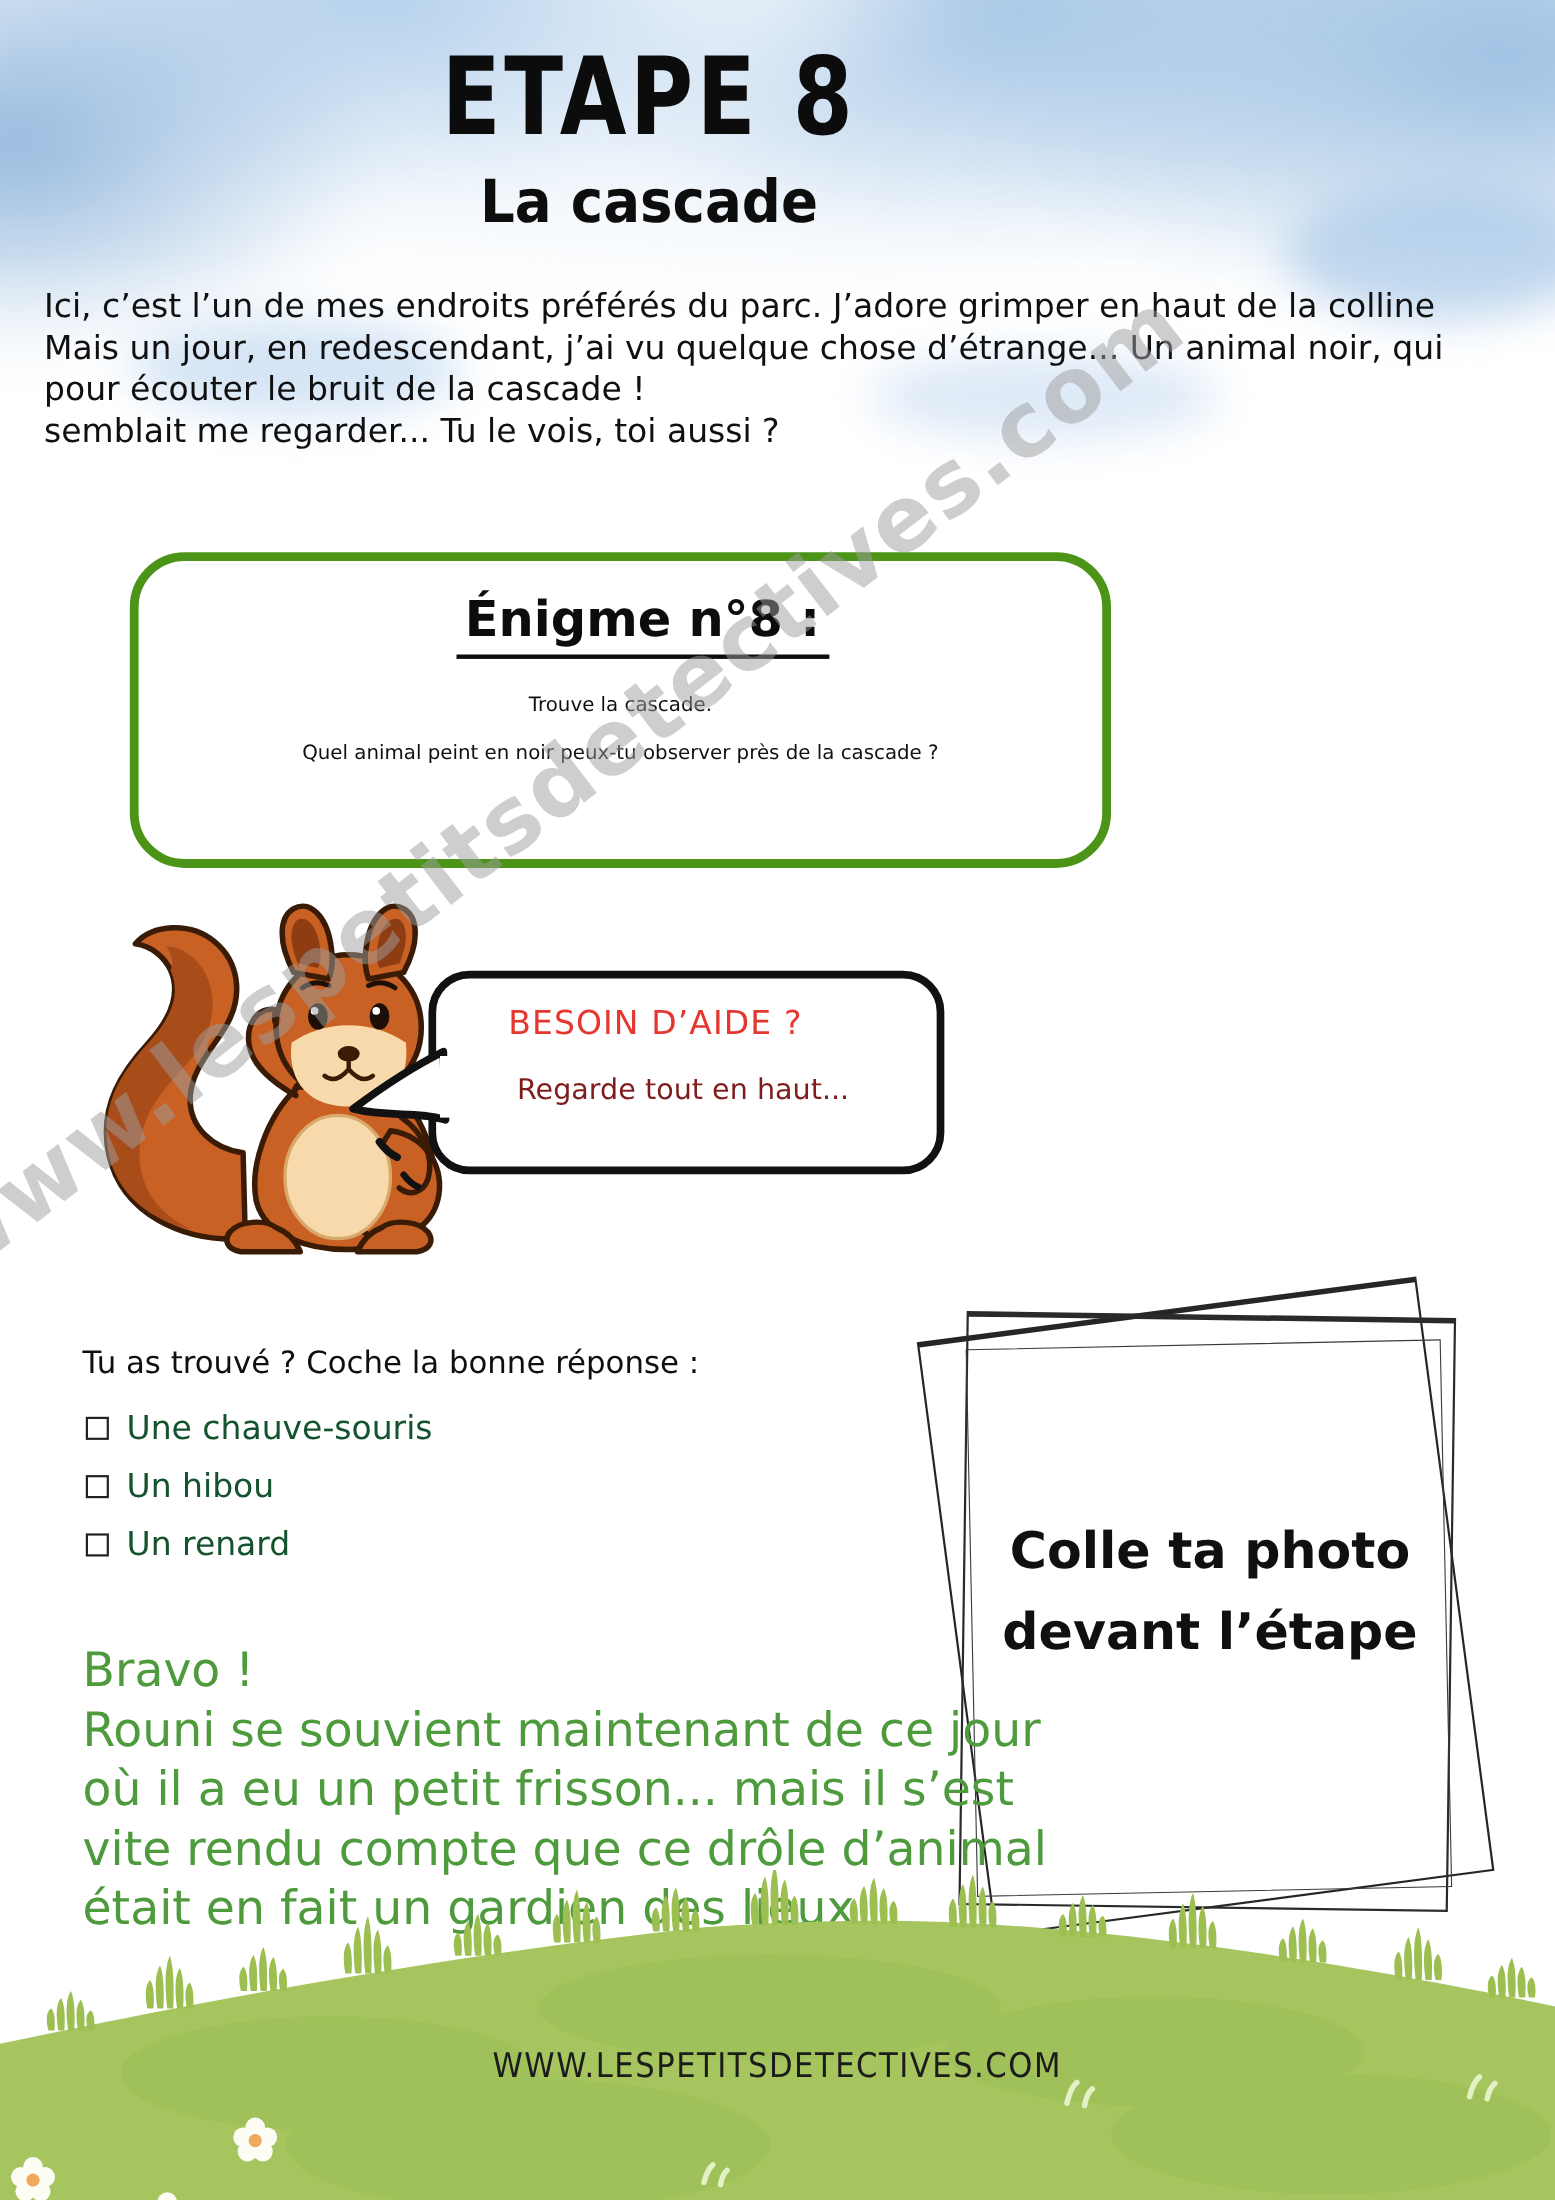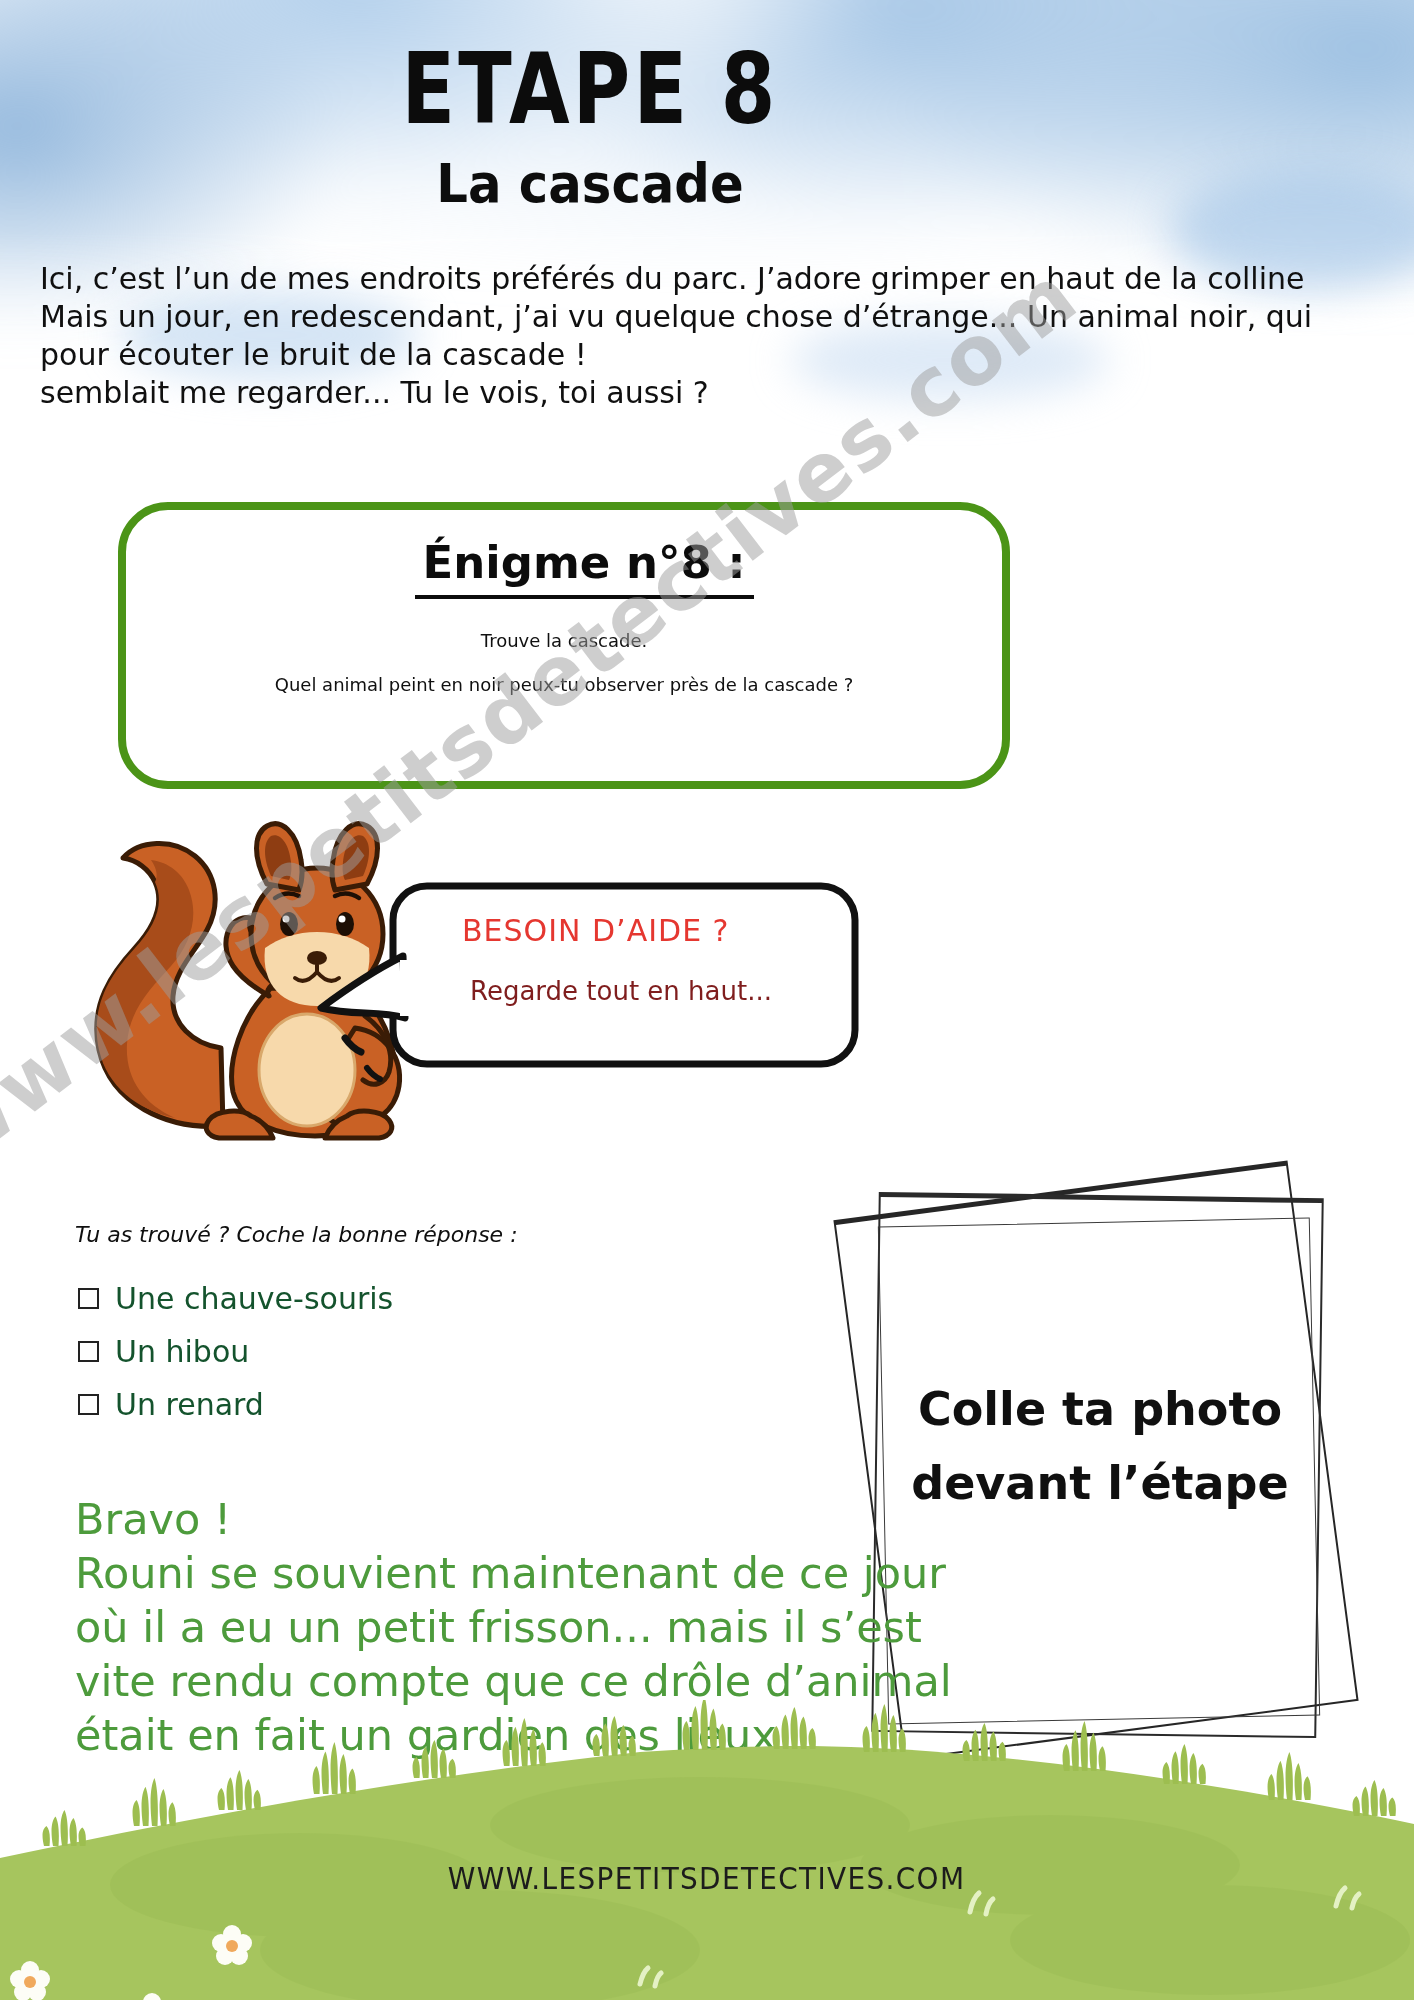--- a/index.html
+++ b/index.html
@@ -45,21 +45,21 @@
   }
   .enigma-title{margin-top:26px;text-align:center;font-size:45px;font-weight:700;color:#0c0c0c;padding-left:40px;}
   .enigma-title span{border-bottom:4px solid #0c0c0c;padding:0 8px 6px 8px;}
   .enigma-lines{margin-top:30px;text-align:center;font-size:18px;line-height:44px;color:#101010;}
   
   .squirrel{position:absolute;left:55px;top:820px;width:470px;height:330px;}
   .bubble-svg{position:absolute;left:305px;top:876px;width:565px;height:220px;}
   .hint-heading{position:absolute;left:462px;top:913px;font-size:30px;font-weight:400;color:#e53730;letter-spacing:1px;}
   .hint-text{position:absolute;left:470px;top:976px;width:400px;font-size:26px;color:#7f1d1d;}
   
-  .quiz-prompt{position:absolute;left:75px;top:1222px;font-size:22px;color:#0f0f0f;font-style:italic;}
+  .quiz-prompt{position:absolute;left:75px;top:1222px;font-size:28px;color:#0f0f0f;}
   .quiz-options{position:absolute;left:78px;top:1272px;}
   .option{display:flex;align-items:center;height:53px;}
   .checkbox{width:21px;height:21px;border:2.5px solid #222;box-sizing:border-box;margin-right:16px;background:#fff;}
   .option-label{font-size:30px;color:#14532d;}
   
   .frame{position:absolute;left:855px;top:1160px;width:490px;height:600px;}
   .frame .rect{position:absolute;box-sizing:border-box;background:transparent;}
   .rect-a{left:20px;top:35px;width:445px;height:540px;border:2.5px solid #2a2a2a;border-top-width:5px;transform:rotate(.8deg);}
   .rect-b{left:12px;top:28px;width:458px;height:545px;border:2.5px solid #262626;border-top-width:5px;transform:rotate(-7.5deg);}
   .rect-c{left:28px;top:62px;width:432px;height:498px;border:1.5px solid #3a3a3a;transform:rotate(-1.2deg);}

